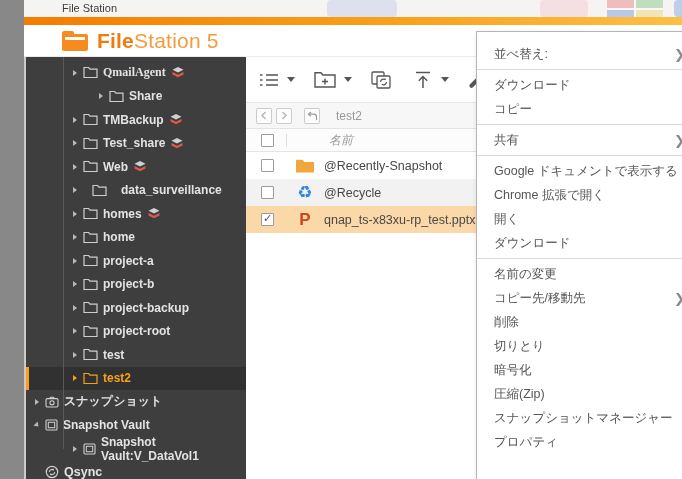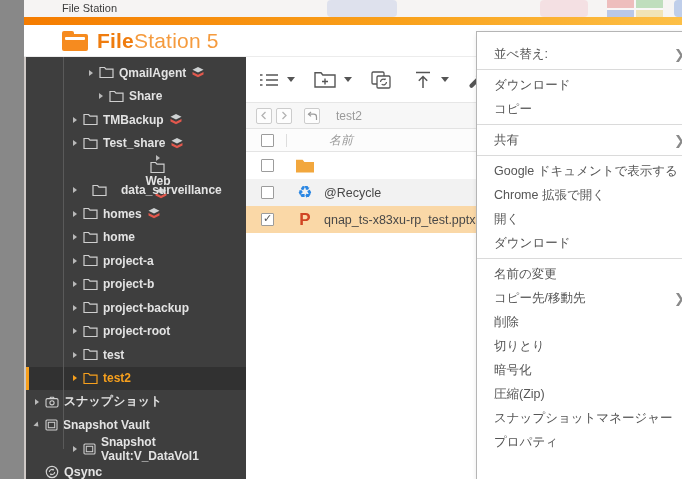--- a/index.html
+++ b/index.html
@@ -104,21 +104,21 @@
         <span class="slot"></span>
     </span>
     <span class="logo-text"><b>File</b><span>Station 5</span></span>
   </div>
 
   <div class="body-row">
 
     <div class="sidebar">
       <div class="tree-guide"></div>
       <div id="tree-items">
-          <div class="tree-row" style="padding-left: 60px;">
+          <div class="tree-row" style="padding-left: 44px; font-family: Liberation Serif, serif;">
             <span class="arrow">
               <span class="tri"></span>
             </span>
             <span class="t-icon">
               <svg width="15" height="13" viewBox="0 0 15 13" fill="none">
                 <path d="M1 3.2V1.5h4.6l1.4 1.7H14v8.3H1z" stroke="currentColor" stroke-width="1.2"></path>
               </svg>
             </span>
             <span>QmailAgent</span>
             <span class="badge">
@@ -166,21 +166,21 @@
               </svg>
             </span>
             <span>Test_share</span>
             <span class="badge">
               <svg width="12" height="11" viewBox="0 0 12 11">
                 <path d="M6 0l5.5 2.8L6 5.6.5 2.8z" fill="#ced1d2"></path>
                 <path d="M.5 5L6 7.8 11.5 5v2.4L6 10.2.5 7.4z" fill="#e2584d"></path>
               </svg>
             </span>
           </div>
-          <div class="tree-row" style="padding-left: 44px; flex-direction: column;">
+          <div class="tree-row" style="padding-left: 44px;">
             <span class="arrow">
               <span class="tri"></span>
             </span>
             <span class="t-icon">
               <svg width="15" height="13" viewBox="0 0 15 13" fill="none">
                 <path d="M1 3.2V1.5h4.6l1.4 1.7H14v8.3H1z" stroke="currentColor" stroke-width="1.2"></path>
               </svg>
             </span>
             <span>Web</span>
             <span class="badge">
@@ -443,20 +443,21 @@
       <div id="file-rows">
           <div class="file-row">
             <span class="col-cb">
               <span class="cb"></span>
             </span>
             <span class="f-icon">
               <svg width="18" height="14" viewBox="0 0 18 14">
                 <path d="M0 13.5V.8h6.6l1.8 2.1H18v10.6z" fill="#f2a73d"></path>
               </svg>
             </span>
+            <span>@Recently-Snapshot</span>
           </div>
           <div class="file-row alt">
             <span class="col-cb">
               <span class="cb"></span>
             </span>
             <span class="f-icon">
               <span class="recycle-glyph">♻</span>
             </span>
             <span>@Recycle</span>
           </div>

